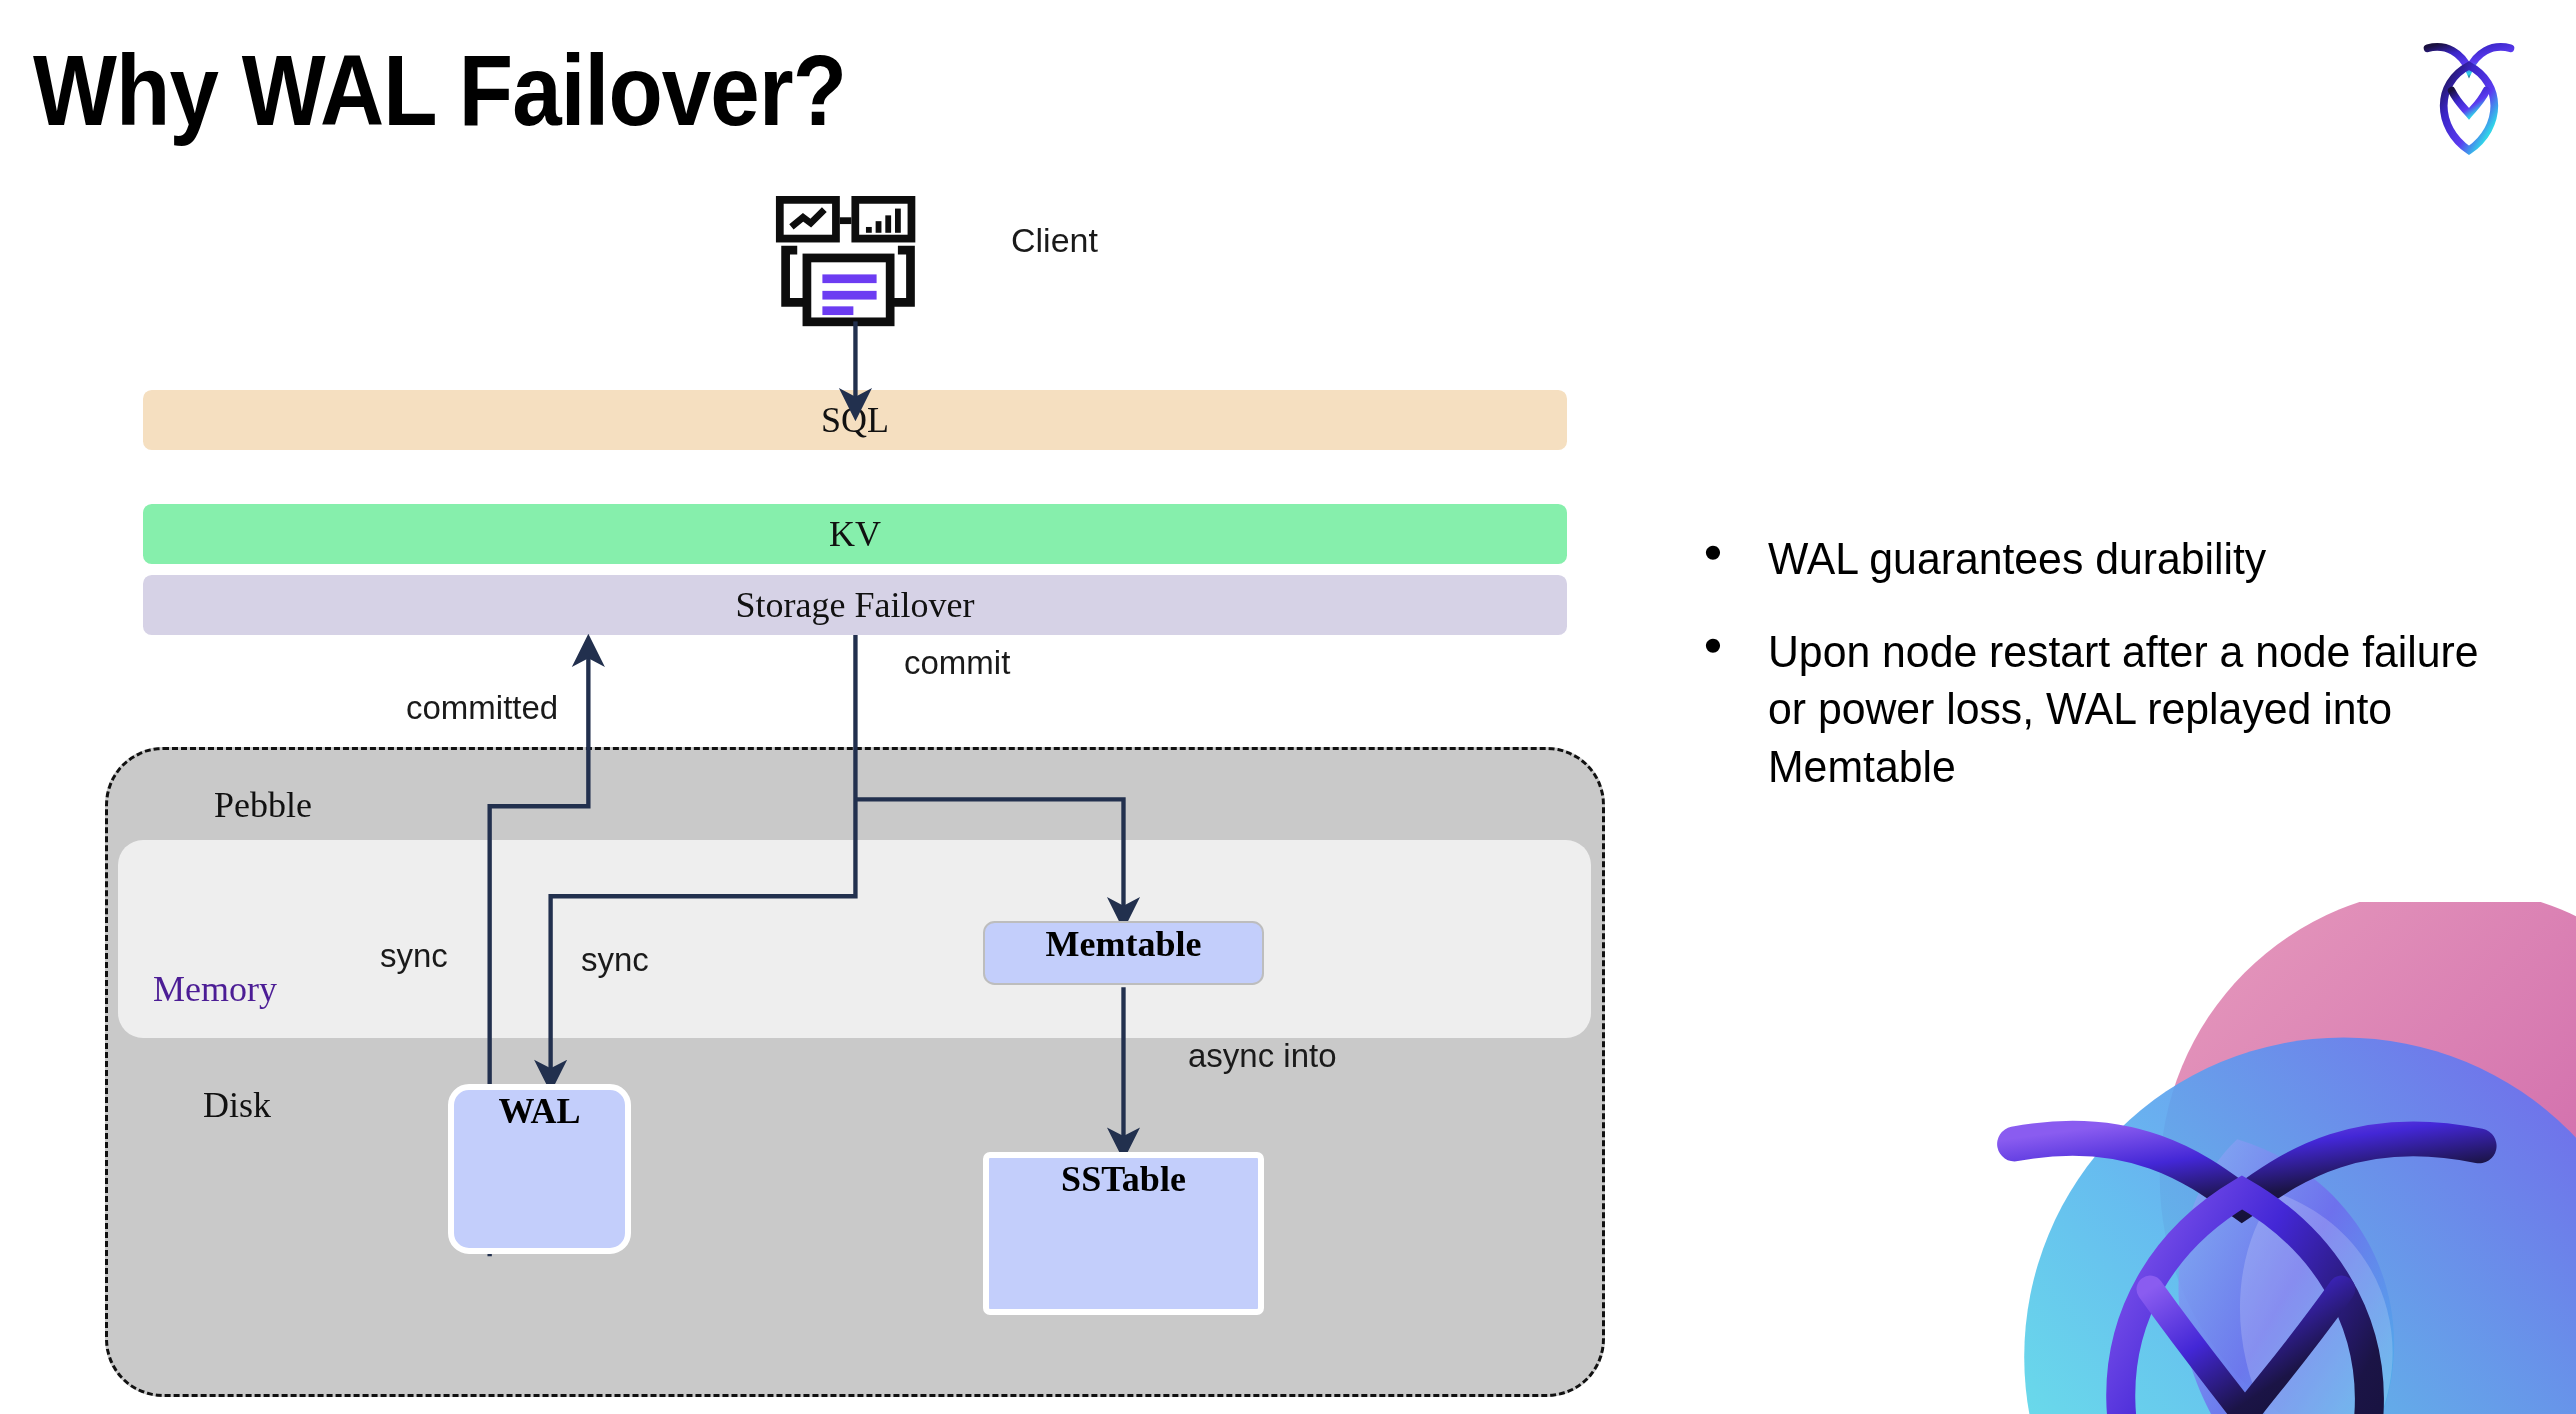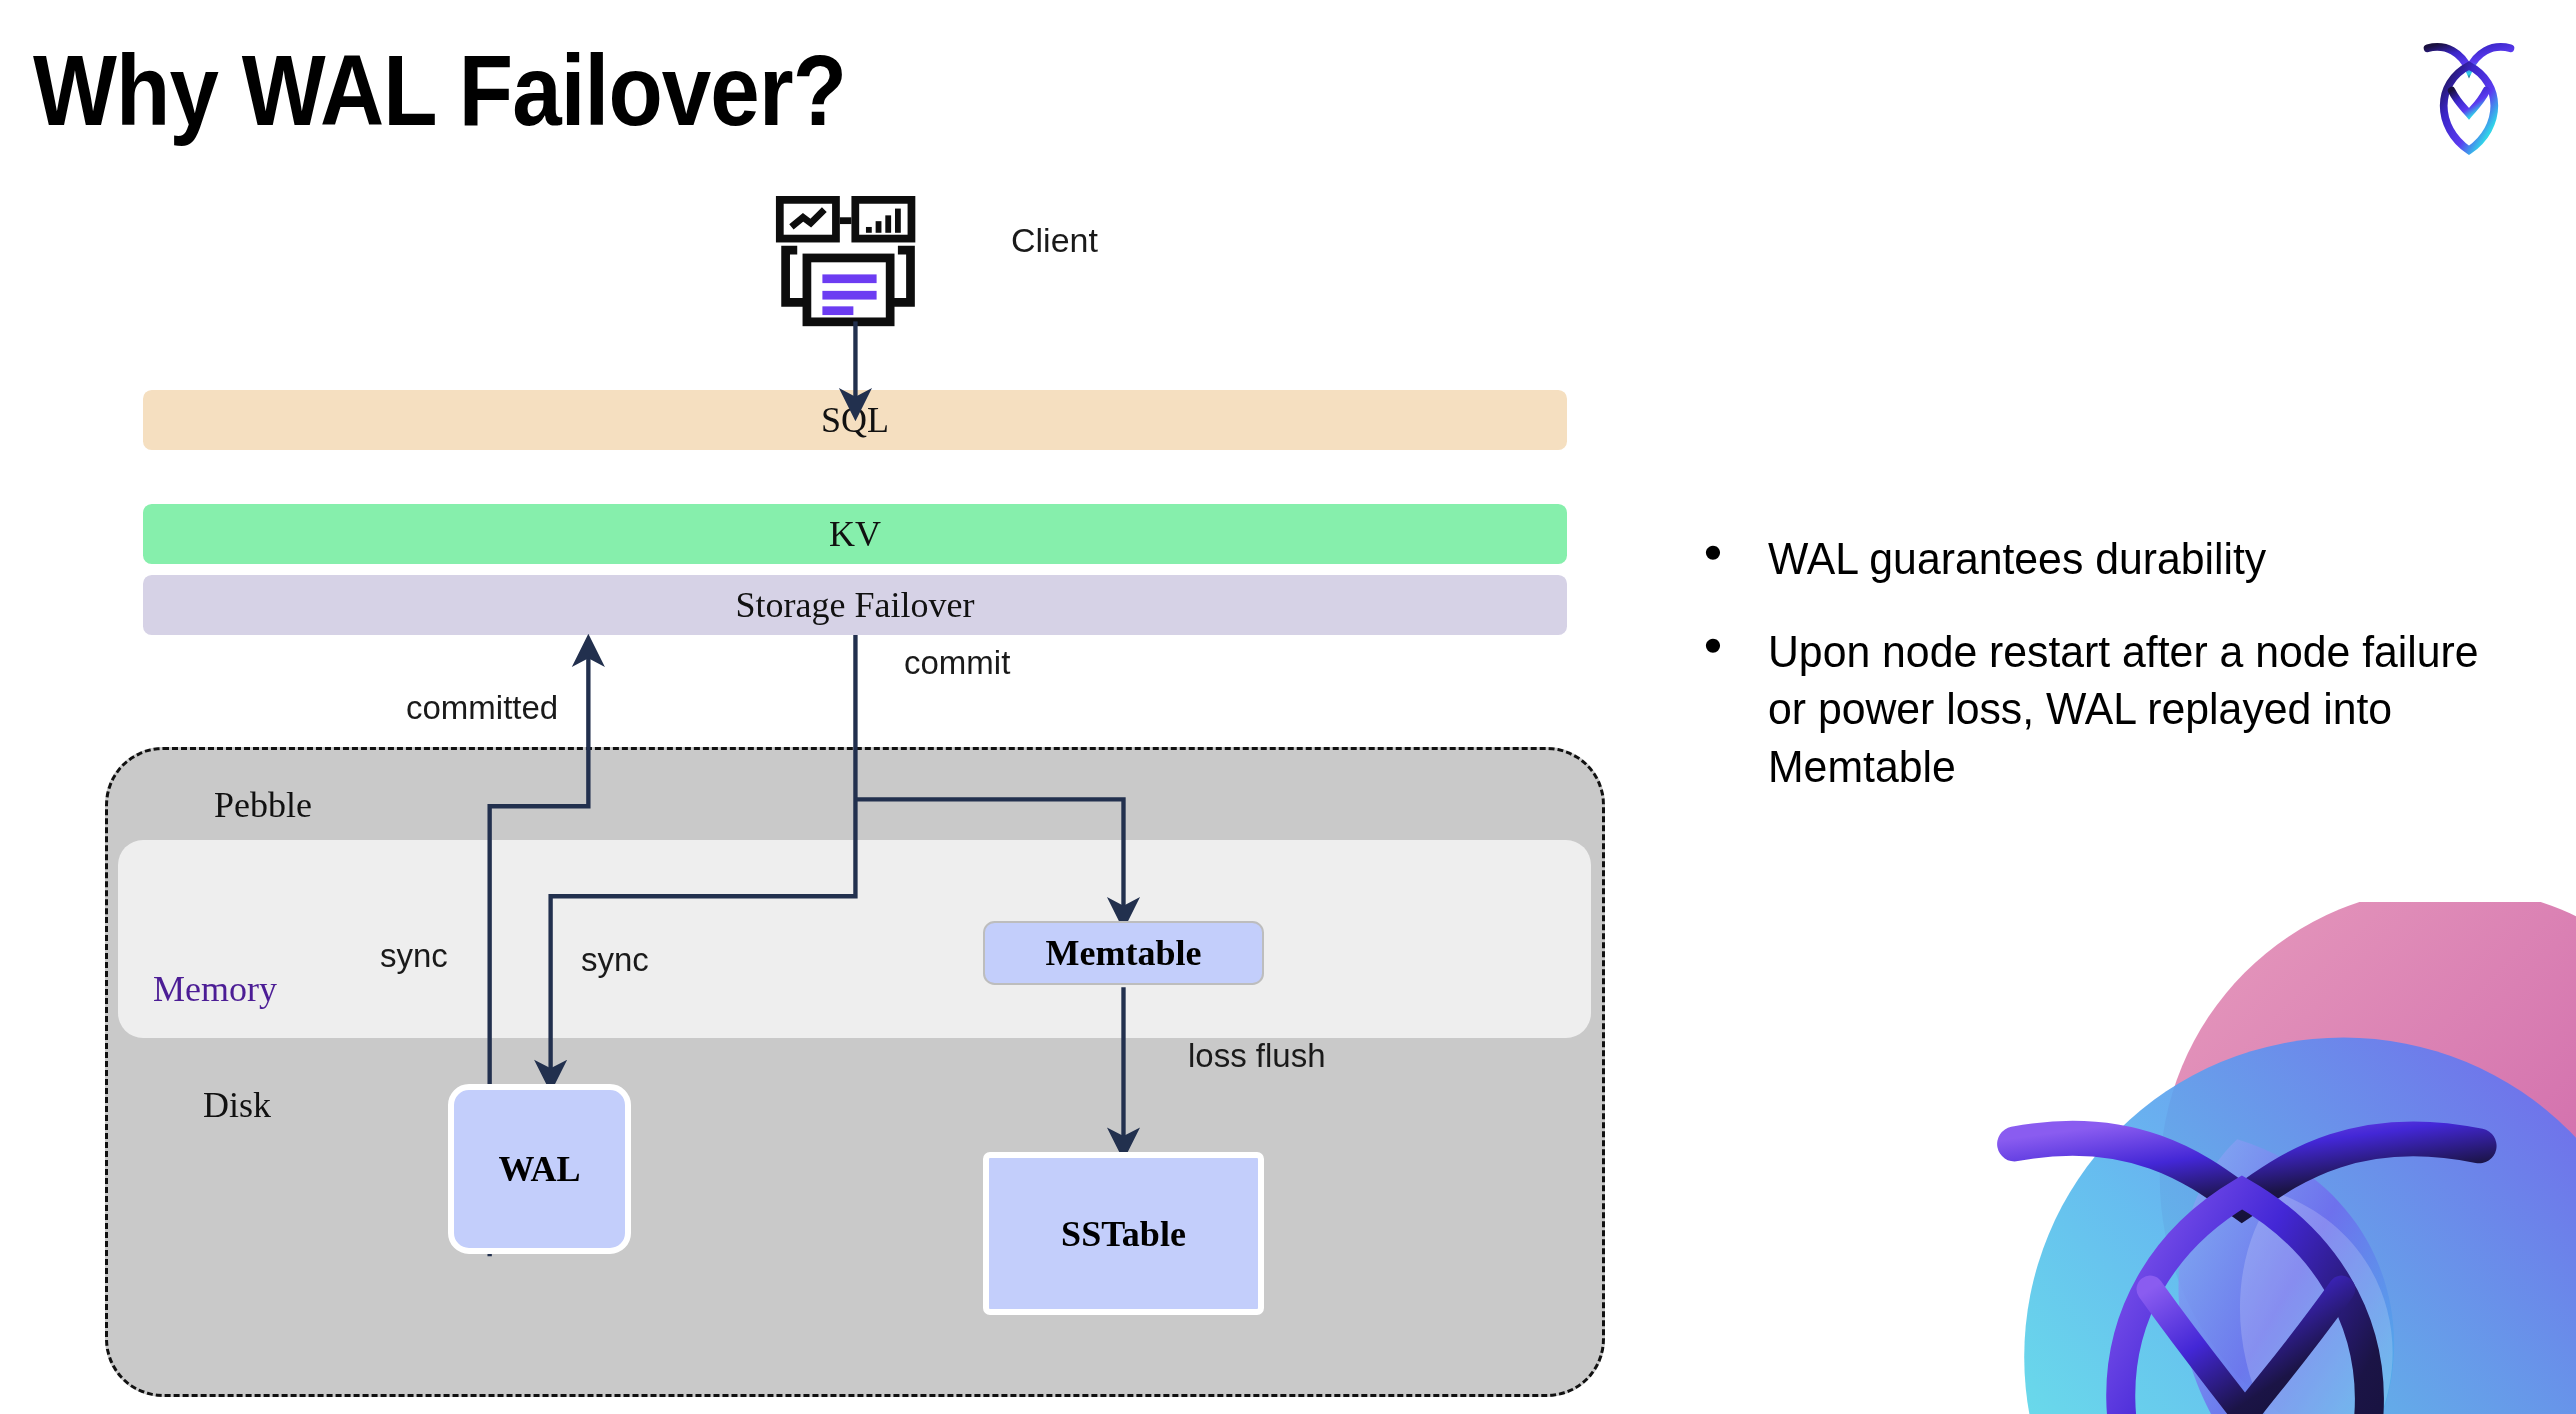--- a/index.html
+++ b/index.html
@@ -131,21 +131,20 @@
     font-family: "Liberation Serif", serif;
     font-size: 36px;
     color: #111;
   }
 
   
   .node-box {
     position: absolute;
     background: #c3cefb;
     display: flex;
-    align-items: center;
     justify-content: center;
     font-family: "Liberation Serif", serif;
     font-weight: bold;
     font-size: 36px;
     color: #000;
     box-sizing: border-box;
   }
   #node-memtable {
     left: 983px;
     top: 921px;
@@ -358,21 +357,21 @@
   <span>WAL</span>
 </div>
 <div class="node-box" id="node-sstable">
   <span>SSTable</span>
 </div>
 
 <div class="edge-label" id="lbl-committed">committed</div>
 <div class="edge-label" id="lbl-commit">commit</div>
 <div class="edge-label" id="lbl-sync-1">sync</div>
 <div class="edge-label" id="lbl-sync-2">sync</div>
-<div class="edge-label" id="lbl-async">loss flush</div>
+<div class="edge-label" id="lbl-async">async into</div>
 
 <div id="bullet-list">
   <div class="bullet-row">
     <span class="bullet-dot">●</span>
     <span class="bullet-text">WAL guarantees durability</span>
   </div>
   <div class="bullet-row">
     <span class="bullet-dot">●</span>
     <span class="bullet-text">Upon node restart after a node failure or power loss, WAL replayed into Memtable</span>
   </div>

